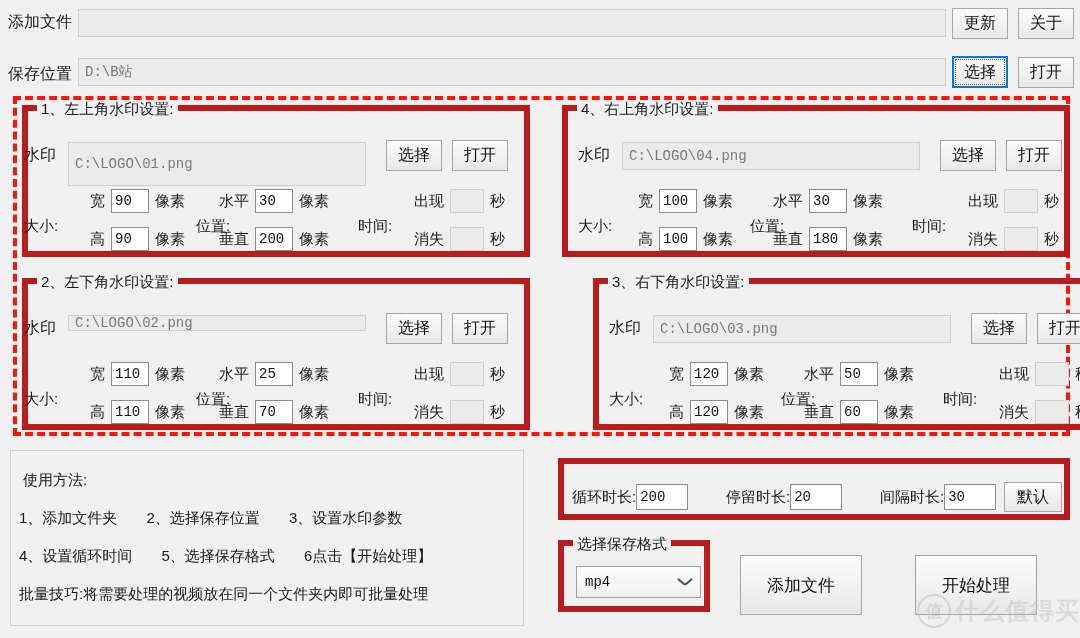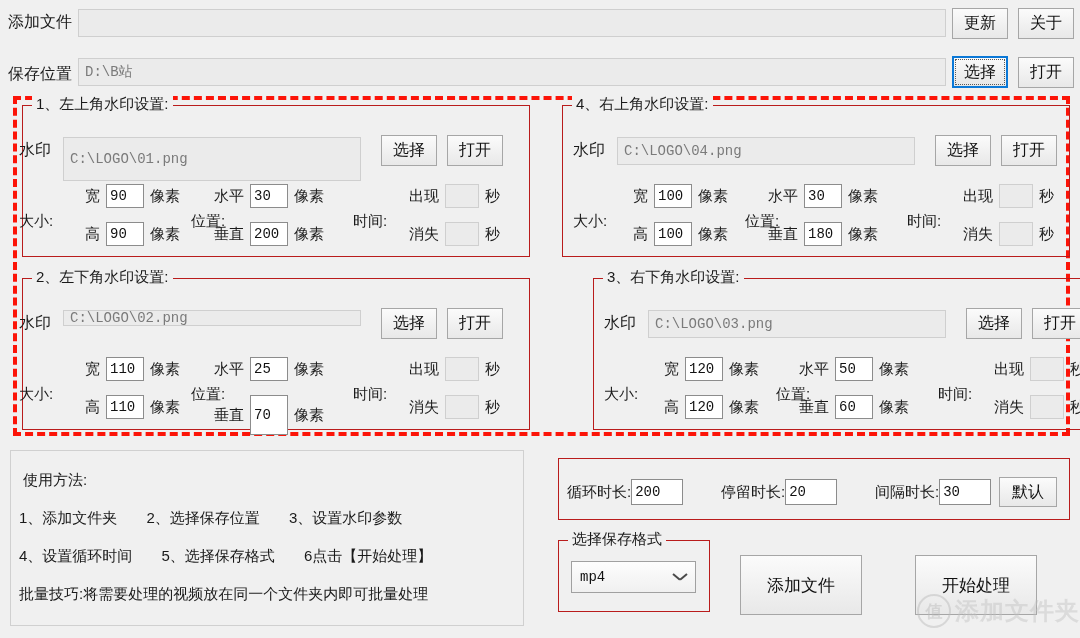--- a/index.html
+++ b/index.html
@@ -55,21 +55,21 @@
     font-size:14px;
     padding:0 3px;
     display:flex;align-items:center;
     white-space:nowrap;overflow:hidden;
   }
   .num.empty{background:#ebebeb;border:1px solid #cfcfcf;}
 
   
   .group{
     position:absolute;box-sizing:border-box;
-    border:1px solid #b91c1c;
+    border:6px solid #b91c1c;
     background:transparent;
   }
   .group > .gtitle{
     position:absolute;top:-11px;left:9px;
     background:#f0f0f0;
     padding:0 4px;
     font-size:15px;color:#1a1a1a;white-space:nowrap;
   }
 
   
@@ -255,21 +255,21 @@
       <span class="num" style="width:38px;height:24px;margin:0 6px;">110</span>
       <span class="lbl">像素</span>
     </div>
     <div class="wm-row" style="left:191px;top:78px;">
       <span class="lbl">水平</span>
       <span class="num" style="width:38px;height:24px;margin:0 6px;">25</span>
       <span class="lbl">像素</span>
     </div>
     <div class="wm-row" style="left:191px;top:116px;">
       <span class="lbl">垂直</span>
-      <span class="num" style="width:38px;height:40px;margin:0 6px;">70</span>
+      <span class="num" style="width:38px;height:24px;margin:0 6px;">70</span>
       <span class="lbl">像素</span>
     </div>
     <div class="wm-row" style="left:386px;top:78px;">
       <span class="lbl">出现</span>
       <span class="num empty" style="width:34px;height:24px;margin:0 6px;"></span>
       <span class="lbl">秒</span>
     </div>
     <div class="wm-row" style="left:386px;top:116px;">
       <span class="lbl">消失</span>
       <span class="num empty" style="width:34px;height:24px;margin:0 6px;"></span>
@@ -351,16 +351,16 @@
       <span>mp4</span>
       <span class="chev"></span>
     </div>
   </div>
 
   <div class="btn" style="position:absolute;left:740px;top:555px;width:122px;height:60px;font-size:17px;">添加文件</div>
   <div class="btn" style="position:absolute;left:915px;top:555px;width:122px;height:60px;font-size:17px;">开始处理</div>
 
   <div class="sitewm">
     <span class="circ">值</span>
-    <span class="wtext">添加文件夹</span>
+    <span class="wtext">什么值得买</span>
   </div>
 
 </div>
 
 </body></html>

